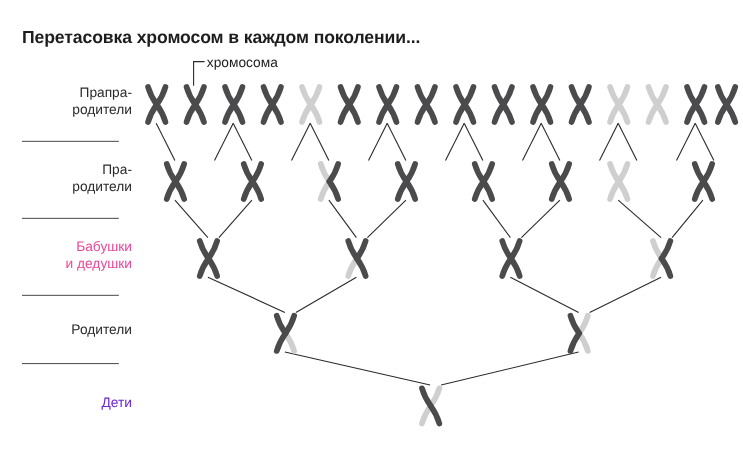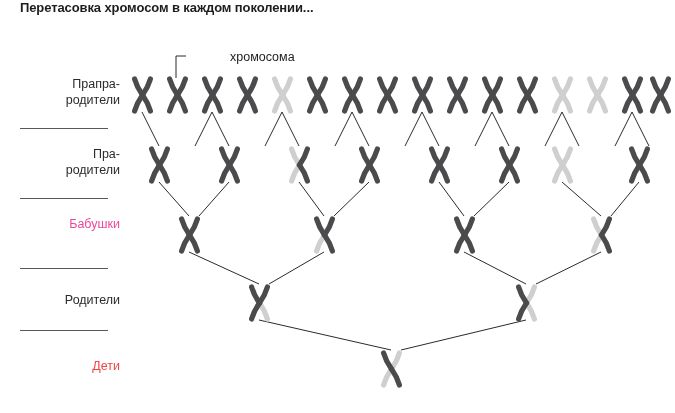--- a/index.html
+++ b/index.html
@@ -11,22 +11,22 @@
     width: 675px;
     height: 413px;
     position: relative;
     overflow: hidden;
     font-family: "Liberation Sans", "DejaVu Sans", sans-serif;
     color: #2b2b2b;
   }
   #page-title {
     position: absolute;
     left: 20px;
-    top: 0;
-    font-size: 13px;
+    top: 26px;
+    font-size: 16px;
     font-weight: bold;
     letter-spacing: -0.1px;
     color: #1d1d1d;
     white-space: nowrap;
   }
   #sidebar {
     position: absolute;
     left: 0;
     top: 60px;
     width: 120px;
@@ -53,21 +53,20 @@
     left: 0;
     top: 0;
     width: 675px;
     height: 413px;
   }
   .callout-text {
     position: absolute;
     font-size: 12.5px;
     color: #1d1d1d;
     white-space: nowrap;
-    margin-left: 42px;
   }
   svg { display: block; }
 </style>
 </head>
 <body>
 
 <div id="page-title">Перетасовка хромосом в каждом поколении...</div>
 
 <div id="sidebar">
     <div class="gen-label" style="top: 16px; color: rgb(43, 43, 43);">
@@ -75,27 +74,28 @@
       <div>родители</div>
     </div>
     <div class="gen-rule" style="top: 68px; background: rgb(88, 88, 90);"></div>
     <div class="gen-label" style="top: 86px; color: rgb(43, 43, 43);">
       <div>Пра-</div>
       <div>родители</div>
     </div>
     <div class="gen-rule" style="top: 138px; background: rgb(88, 88, 90);"></div>
     <div class="gen-label" style="top: 156px; color: #ec4899;">
       <div>Бабушки</div>
+      <div>и дедушки</div>
     </div>
     <div class="gen-rule" style="top: 208px; background: rgb(88, 88, 90);"></div>
     <div class="gen-label" style="top: 232px; color: rgb(43, 43, 43);">
       <div>Родители</div>
     </div>
     <div class="gen-rule" style="top: 270px; background: rgb(88, 88, 90);"></div>
-    <div class="gen-label" style="top: 298px; color: #ef4444;">
+    <div class="gen-label" style="top: 298px; color: #6d28d9;">
       <div>Дети</div>
     </div>
   </div>
 
 <div id="diagram">
   <svg id="diagram-svg" width="675" height="413" viewBox="0 0 675 413">
       <g>
         <line x1="142" y1="112" x2="159" y2="146" stroke="#2b2b2b" stroke-width="1"></line>
         <line x1="212" y1="112" x2="195" y2="146" stroke="#2b2b2b" stroke-width="1"></line>
         <line x1="212" y1="112" x2="229" y2="146" stroke="#2b2b2b" stroke-width="1"></line>

